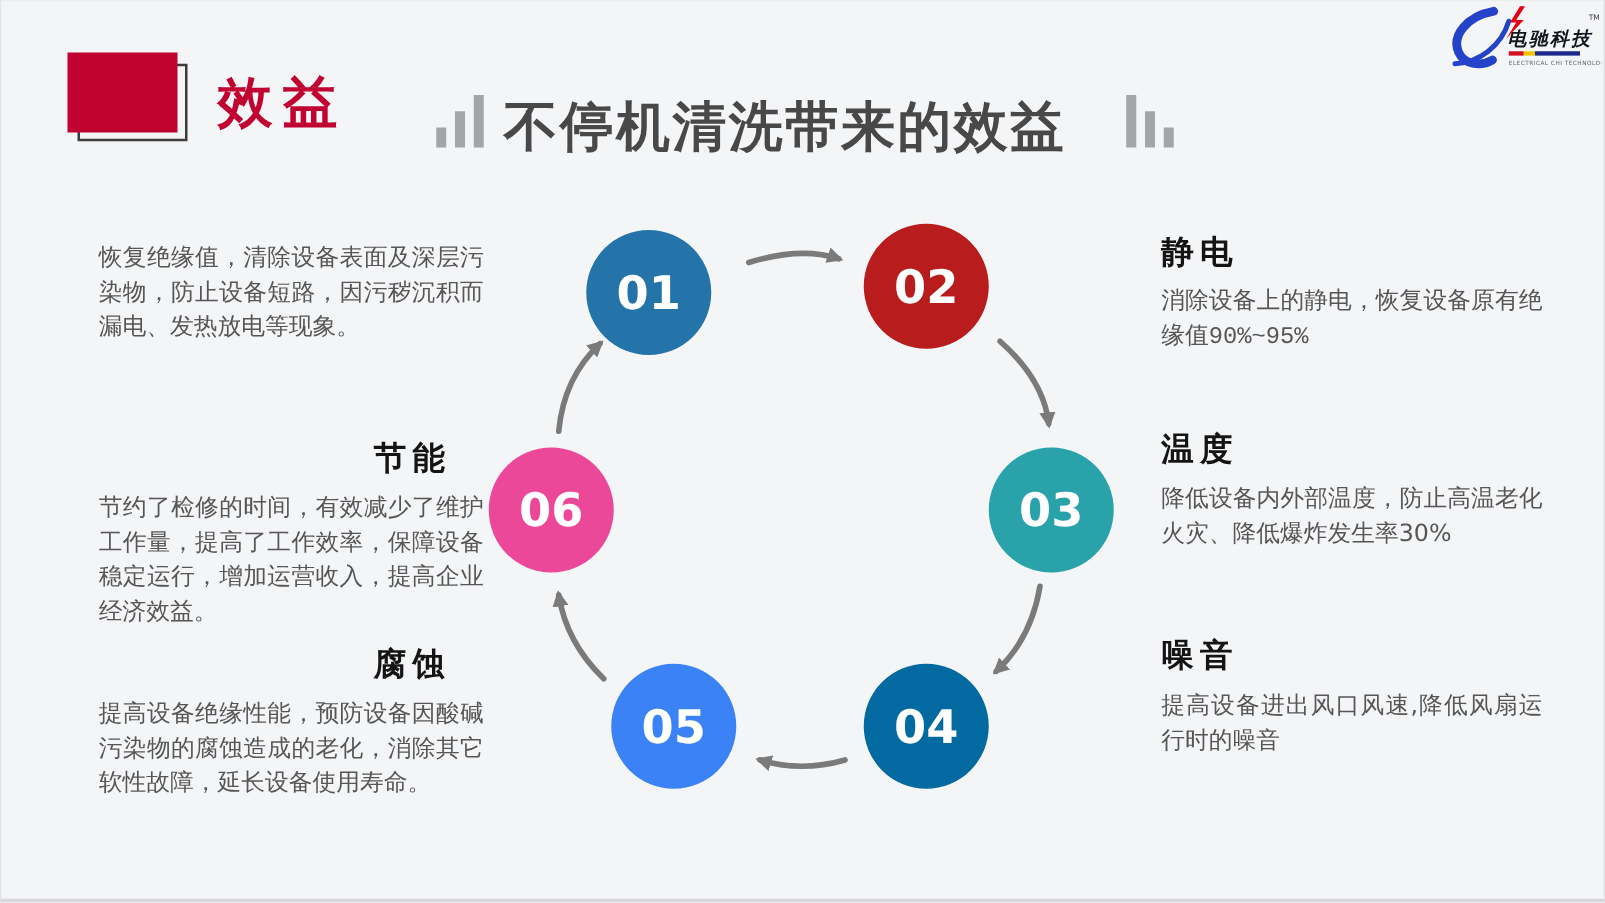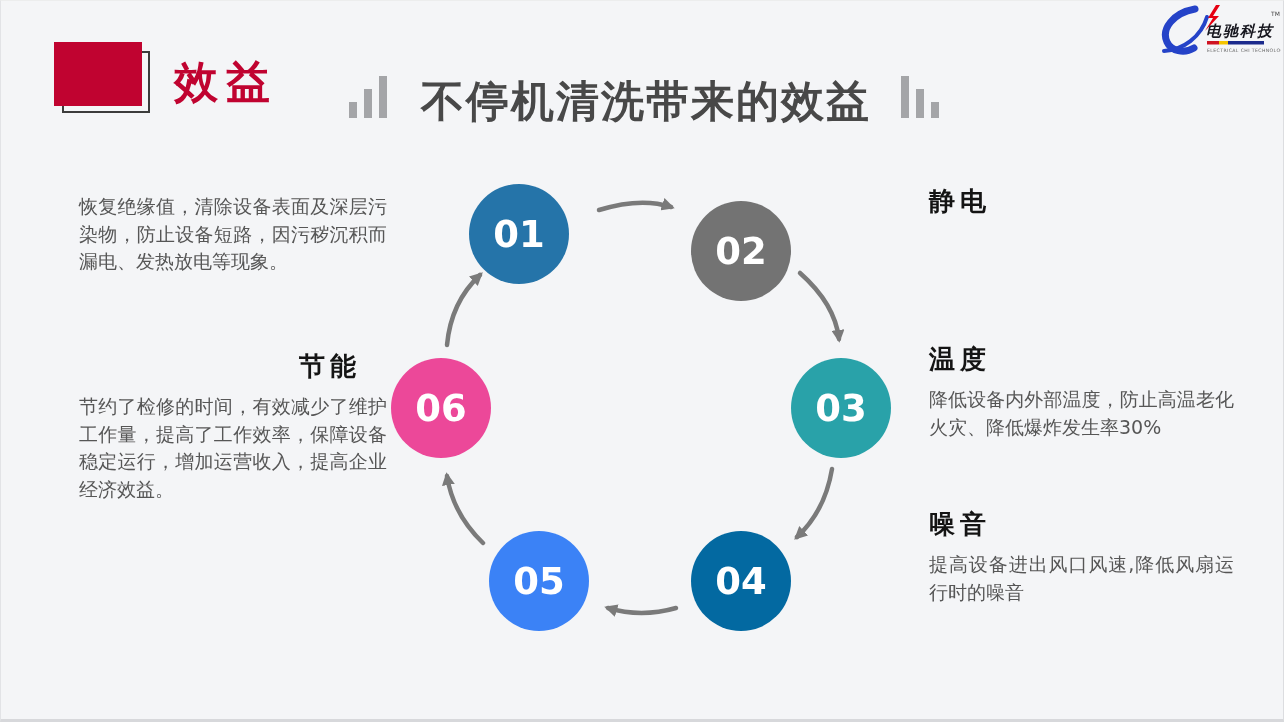--- a/index.html
+++ b/index.html
@@ -12,21 +12,21 @@
   }
 
   
   .badge-outline { position:absolute; left:61px; top:50px; width:88px; height:62px;
     border:2px solid #3c3c3c; background:transparent; }
   .badge-fill { position:absolute; left:53px; top:41px; width:88px; height:64px; background:#c00330; }
   .section-title { position:absolute; left:173px; top:52px; font-size:44px; font-weight:bold;
     color:#c00330; letter-spacing:8px; }
 
   
-  .main-title { position:absolute; left:402px; top:72px; width:486px; text-align:center;
+  .main-title { position:absolute; left:402px; top:72px; width:486px; 
     font-size:43px; font-weight:bold; color:#484848; letter-spacing:2px; white-space:nowrap; }
   .bars { position:absolute; display:flex; align-items:flex-end; gap:7px; }
   .bars-left { left:348px; top:75px; height:42px; }
   .bars-right { left:900px; top:75px; height:42px; }
   .bar { width:8px; background:#a4a5a8; }
   .bar.h1{height:16px;} .bar.h2{height:29px;} .bar.h3{height:42px;}
 
   
   .logo { position:absolute; left:1158px; top:3px; width:122px; height:54px; }
 
@@ -88,23 +88,28 @@
     </svg>
   </div>
 
   <div id="blk-dust" class="block blk-left">
     <div class="block-body">恢复绝缘值，清除设备表面及深层污染物，防止设备短路，因污秽沉积而漏电、发热放电等现象。</div>
   </div>
   <div id="blk-energy" class="block blk-left">
     <div class="block-title">节能</div>
     <div class="block-body">节约了检修的时间，有效减少了维护工作量，提高了工作效率，保障设备稳定运行，增加运营收入，提高企业经济效益。</div>
   </div>
+  <div id="blk-corr" class="block blk-left">
+    <div class="block-title">腐蚀</div>
+    <div class="block-body">提高设备绝缘性能，预防设备因酸碱污染物的腐蚀造成的老化，消除其它软性故障，延长设备使用寿命。</div>
+  </div>
 
   <div id="blk-static" class="block blk-right">
     <div class="block-title">静电</div>
+    <div class="block-body">消除设备上的静电，恢复设备原有绝缘值90%~95%</div>
   </div>
   <div id="blk-temp" class="block blk-right">
     <div class="block-title">温度</div>
     <div class="block-body">降低设备内外部温度，防止高温老化火灾、降低爆炸发生率30%</div>
   </div>
   <div id="blk-noise" class="block blk-right">
     <div class="block-title">噪音</div>
     <div class="block-body">提高设备进出风口风速,降低风扇运行时的噪音</div>
   </div>
 
@@ -120,21 +125,21 @@
       <path d="M831,468 Q824,510 796,536" marker-end="url(#arw)"></path>
       <path d="M675,607 Q640,617 607,607" marker-end="url(#arw)"></path>
       <path d="M482,542 Q452,513 446,475" marker-end="url(#arw)"></path>
       <path d="M446,344 Q450,301 479,274" marker-end="url(#arw)"></path>
     </g>
   </svg>
 
   <div class="circle" style="left: 468px; top: 183px; background-color: rgb(37, 116, 169);">
     <span>01</span>
   </div>
-  <div class="circle" style="left: 690px; top: 200px; background-color: #737373;">
+  <div class="circle" style="left: 690px; top: 178px; background-color: #b91c1c;">
     <span>02</span>
   </div>
   <div class="circle" style="left: 790px; top: 357px; background-color: rgb(41, 162, 169);">
     <span>03</span>
   </div>
   <div class="circle" style="left: 690px; top: 530px; background-color: #0369a1;">
     <span>04</span>
   </div>
   <div class="circle" style="left: 488px; top: 530px; background-color: #3b82f6;">
     <span>05</span>

